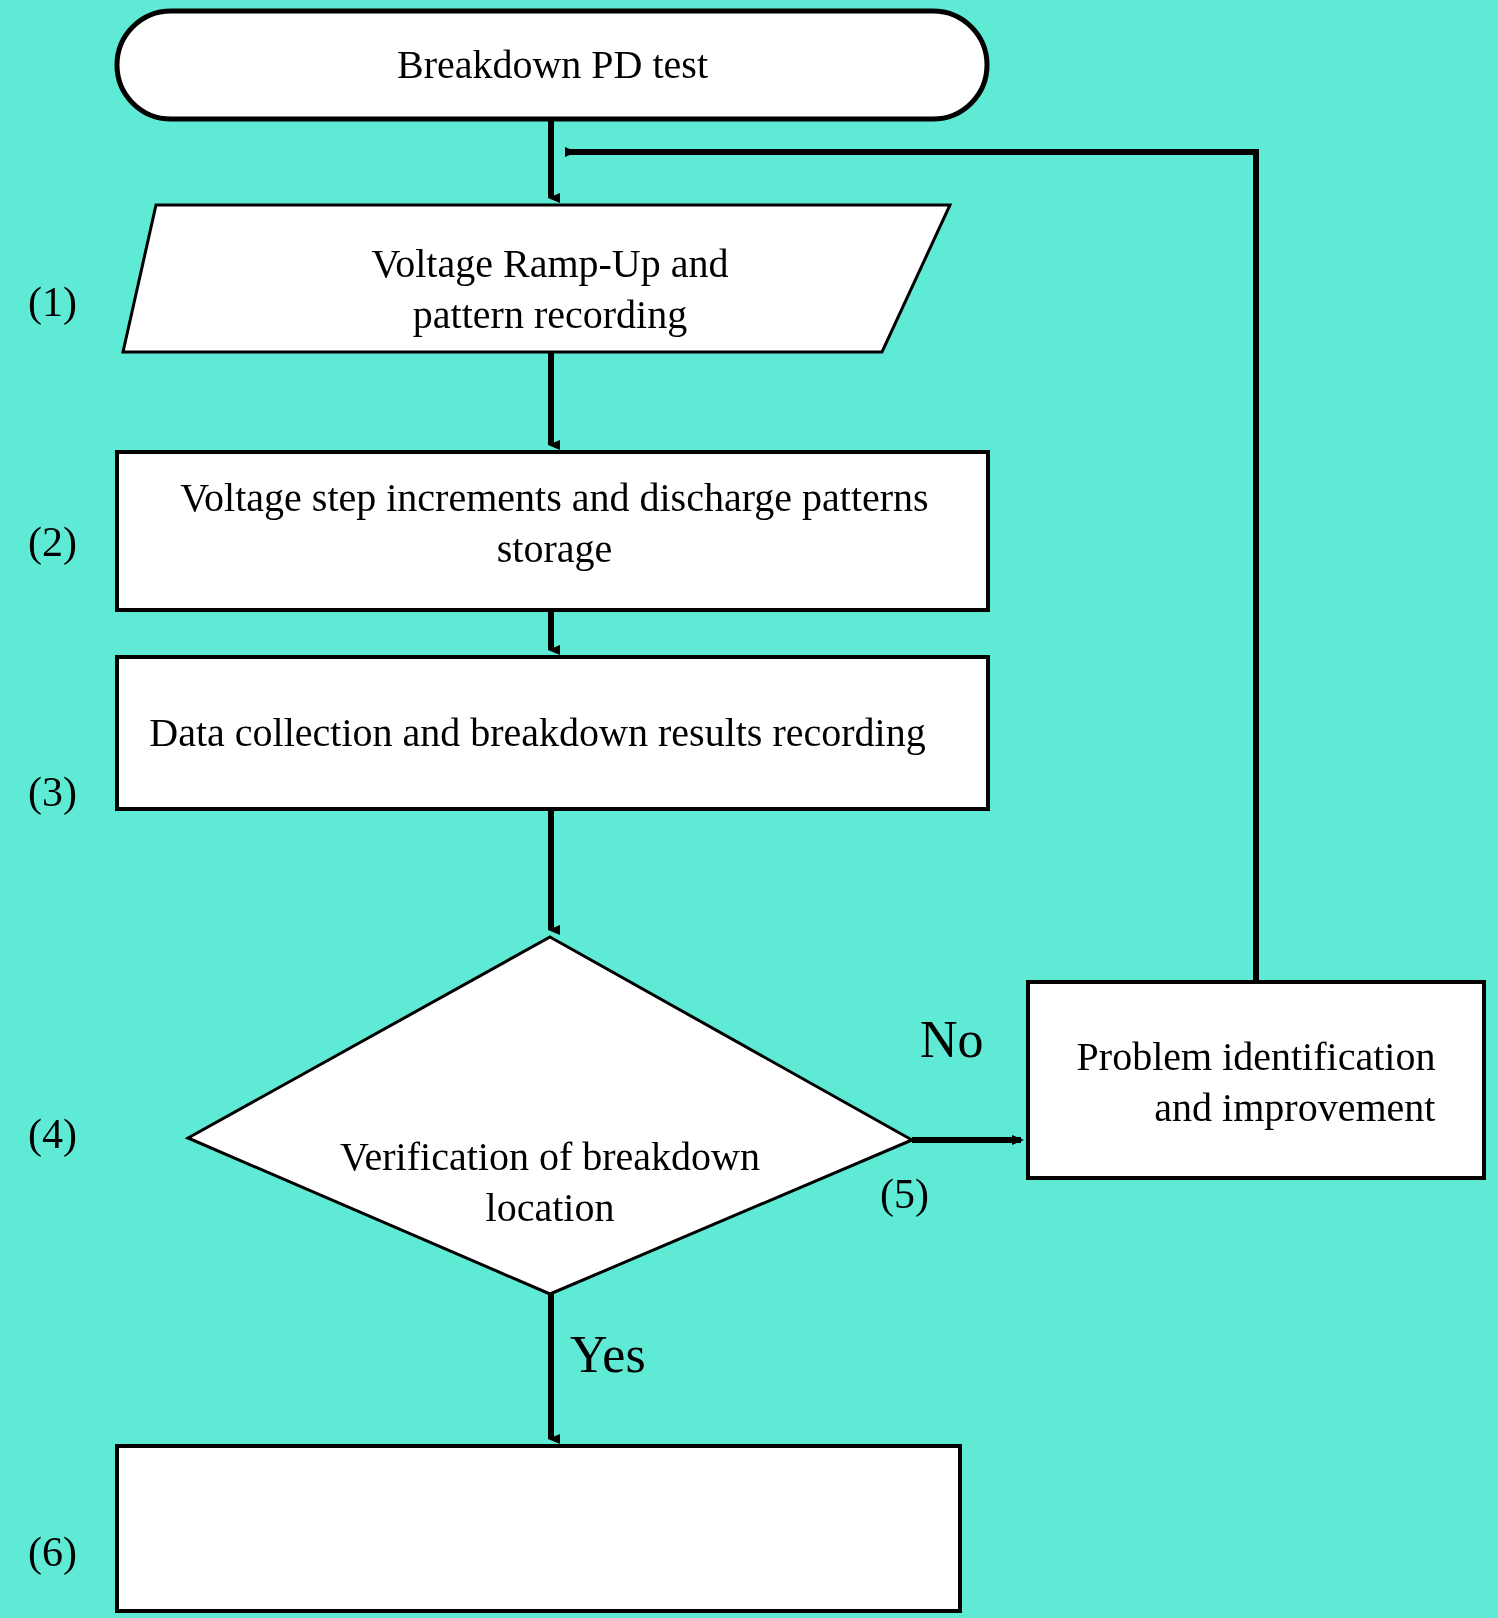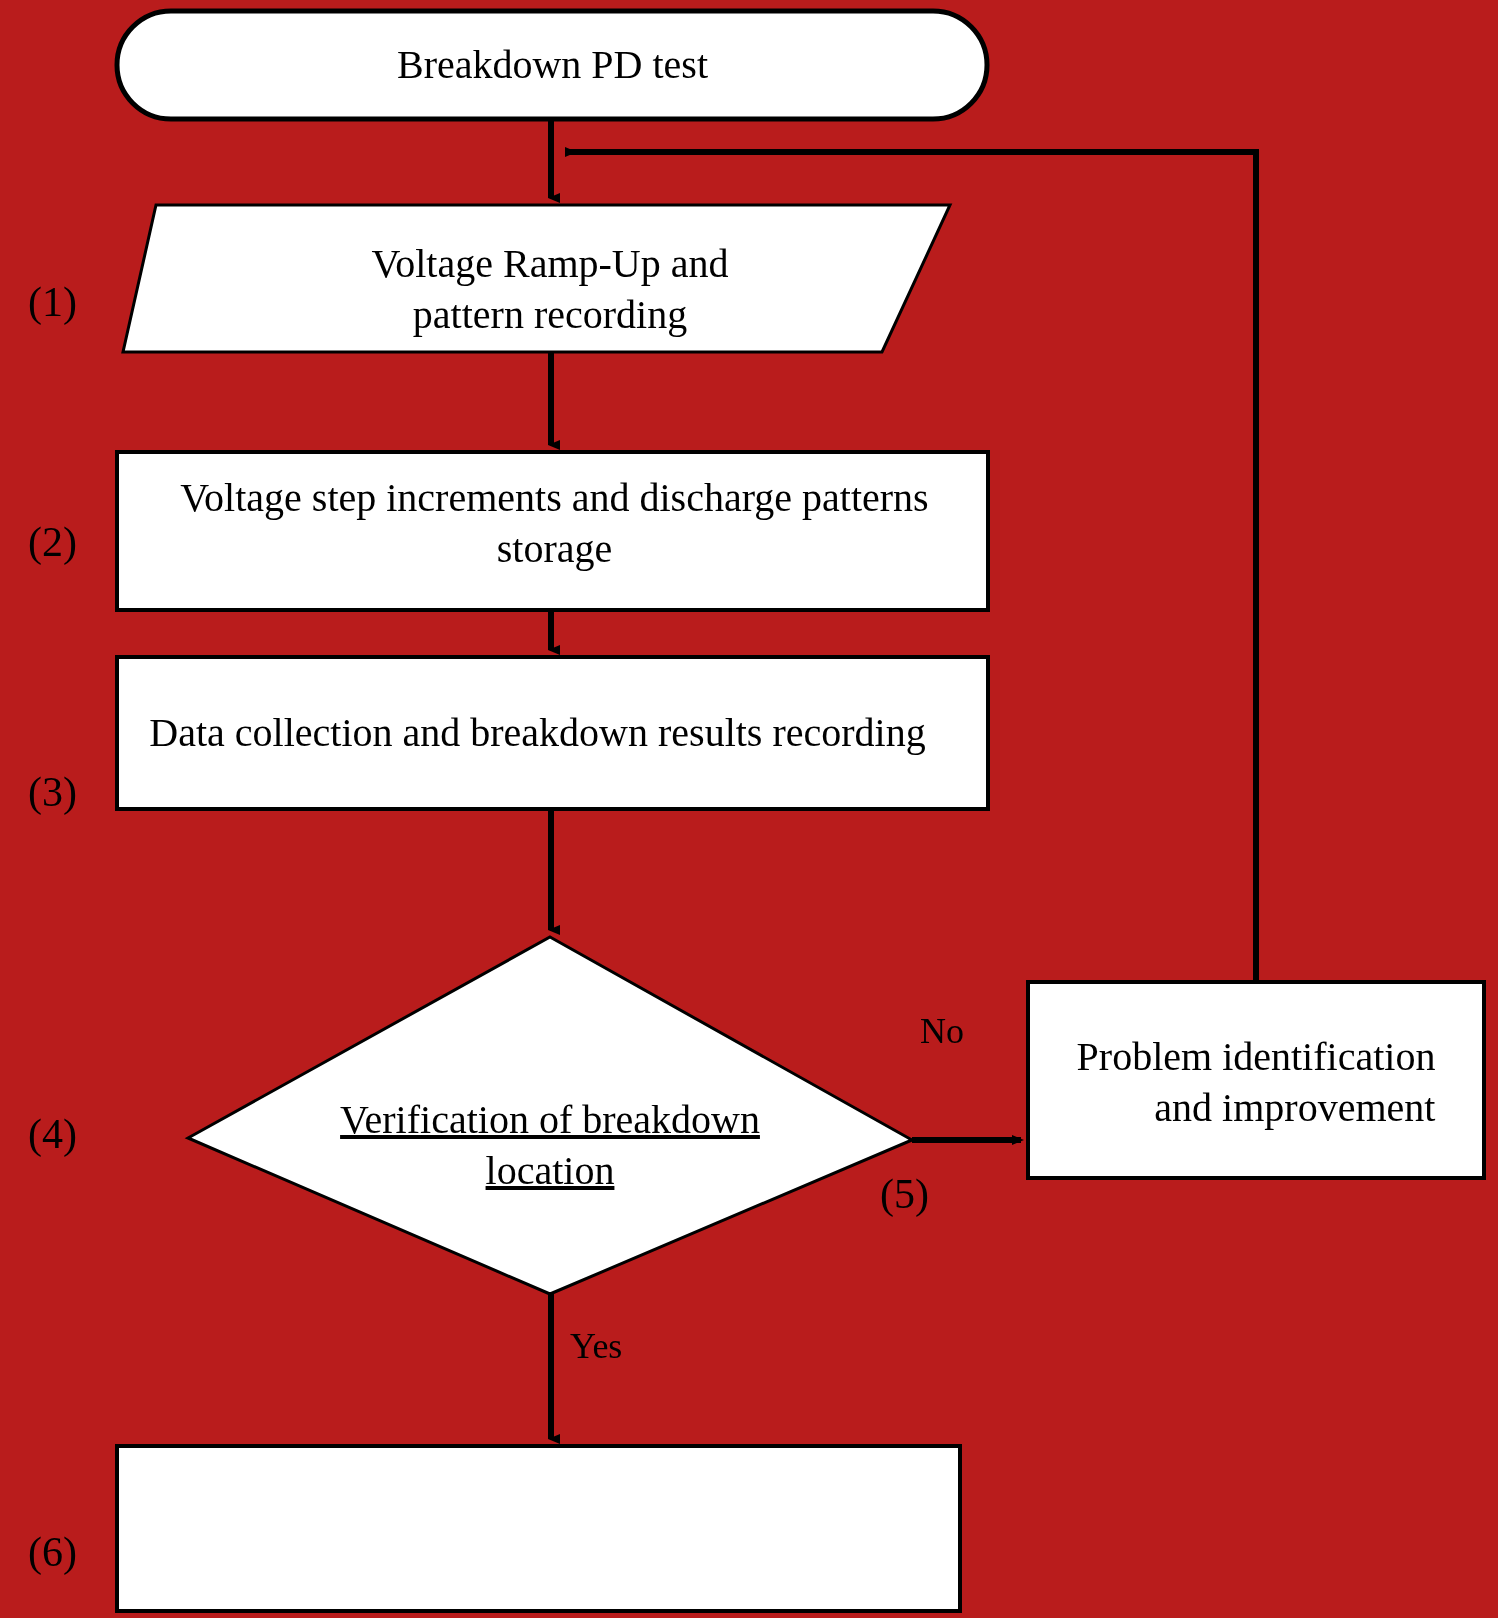--- a/index.html
+++ b/index.html
@@ -4,21 +4,21 @@
 <style>
   html, body {
     margin: 0;
     padding: 0;
     background: #ffffff;
   }
   #canvas {
     position: relative;
     width: 1498px;
     height: 1618px;
-    background: #b91c1c;
+    background: #5eead4;
     font-family: "Liberation Serif", "DejaVu Serif", serif;
     color: #000000;
     overflow: hidden;
   }
   svg.flow {
     position: absolute;
     left: 0;
     top: 0;
     width: 1498px;
     height: 1618px;
@@ -36,21 +36,21 @@
     white-space: pre-line;
   }
   .step-label {
     position: absolute;
     font-size: 42px;
     color: #000;
     text-align: left;
   }
   .edge-label {
     position: absolute;
-    font-size: 36px;
+    font-size: 52px;
     color: #000;
   }
 </style>
 </head>
 <body>
 
 <div id="canvas">
 
   <svg class="flow" viewBox="0 0 1498 1618">
     <defs>
@@ -97,21 +97,21 @@
   <div class="shape-text" style="left:130px; top:20px; width:845px; height:90px;">Breakdown PD test</div>
 
   <div class="shape-text" style="left:180px; top:224px; width:740px; height:130px;">Voltage Ramp-Up and
 pattern recording</div>
 
   <div class="shape-text" style="left:132px; top:458px; width:845px; height:146px; align-items:flex-start; padding-top:14px; box-sizing:border-box;">Voltage step increments and discharge patterns
 storage</div>
 
   <div class="shape-text" style="left:111px; top:662px; width:853px; height:142px;">Data collection and breakdown results recording</div>
 
-  <div class="shape-text" style="left:270px; top:1080px; width:560px; height:130px;text-decoration:underline;">Verification of breakdown
+  <div class="shape-text" style="left:270px; top:1117px; width:560px; height:130px;">Verification of breakdown
 location</div>
 
   <div class="shape-text" style="left:1034px; top:1020px; width:444px; height:124px;text-align:right;">Problem identification
 and improvement</div>
 
 
   <div class="step-label" style="left:28px; top:278px;">(1)</div>
 
   <div class="step-label" style="left:28px; top:518px;">(2)</div>
 

